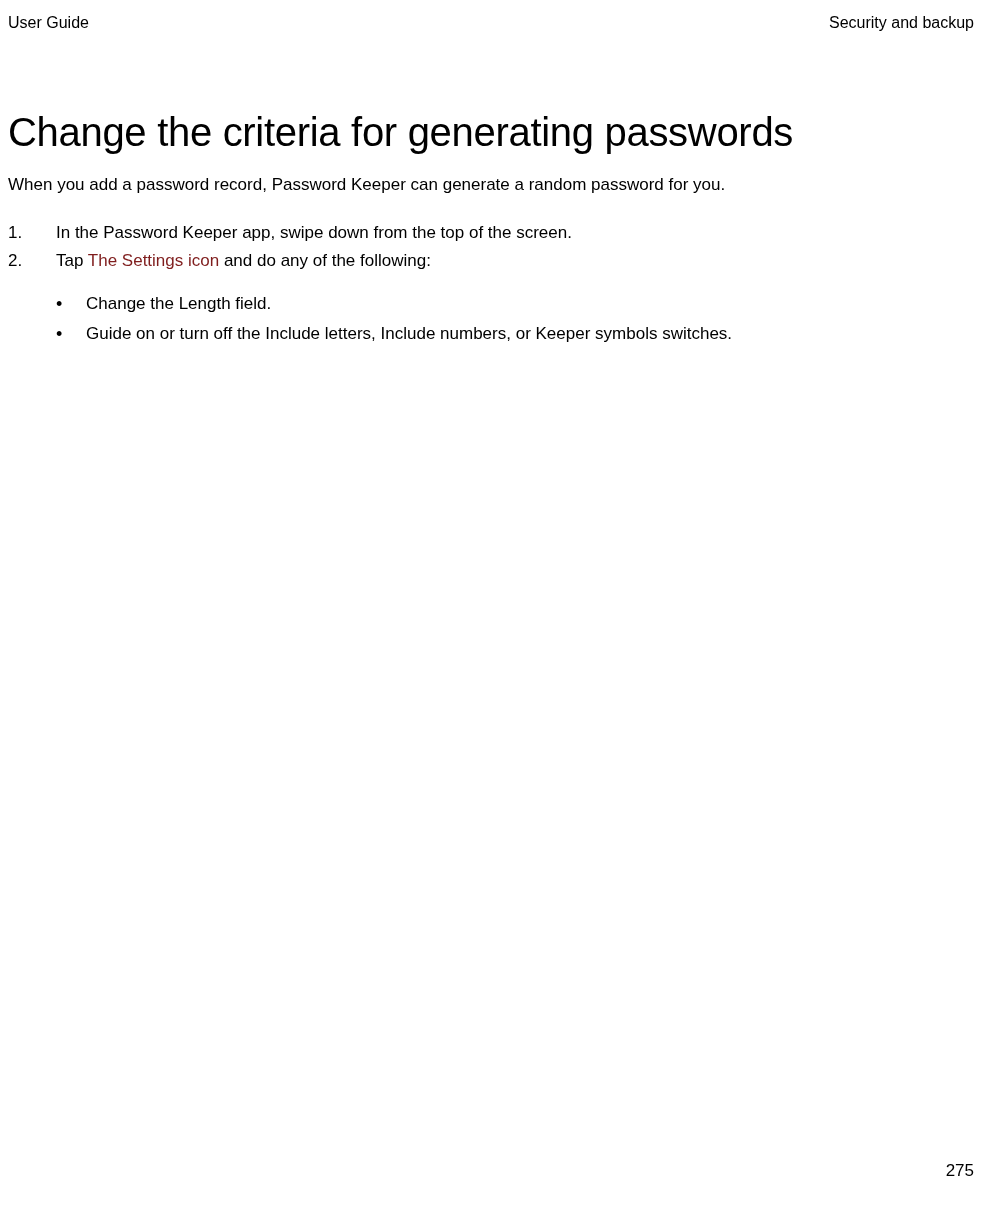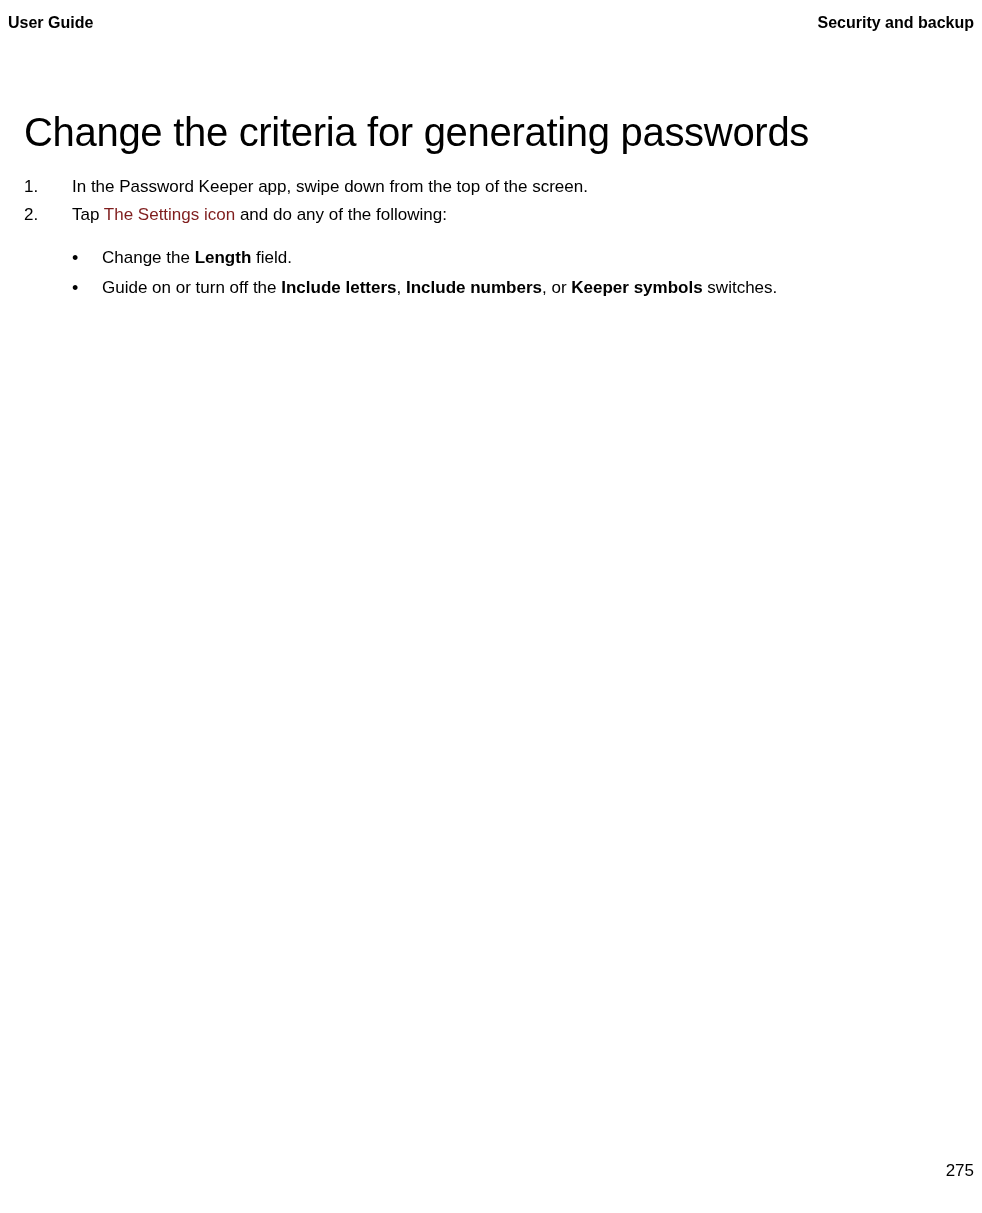--- a/index.html
+++ b/index.html
@@ -13,24 +13,24 @@
       width: 982px;
       height: 1213px;
       position: relative;
       color: #000000;
     }
     .header {
       display: flex;
       justify-content: space-between;
       padding: 14px 8px 0 8px;
       font-size: 16px;
-      font-weight: 700;
+      font-weight: 400;
     }
     .content {
-      padding: 0 24px;
+      padding: 0 8px;
     }
     h1 {
       font-size: 40px;
       font-weight: 400;
       margin-top: 78px;
       margin-bottom: 18px;
       letter-spacing: -0.3px;
     }
     .intro {
       font-size: 17px;
@@ -69,39 +69,40 @@
       position: relative;
     }
     ul.bulleted > li::before {
       content: "•";
       position: absolute;
       left: 48px;
       top: 0;
       font-size: 18px;
     }
     .bold {
-      font-weight: 700;
+      font-weight: 400;
     }
     .page-number {
       position: absolute;
       bottom: 32px;
       right: 8px;
       font-size: 17px;
     }
   </style>
 </head>
 <body>
 
 <div class="header">
   <span>User Guide</span>
   <span>Security and backup</span>
 </div>
 
 <div class="content">
   <h1>Change the criteria for generating passwords</h1>
+  <p class="intro">When you add a password record, Password Keeper can generate a random password for you.</p>
 
   <ol class="numbered">
     <li>
       <span>In the Password Keeper app, swipe down from the top of the screen.</span>
     </li>
     <li>
       <span>Tap  </span><span class="settings-link">The Settings icon</span><span>  and do any of the following:</span>
     </li>
   </ol>
 

